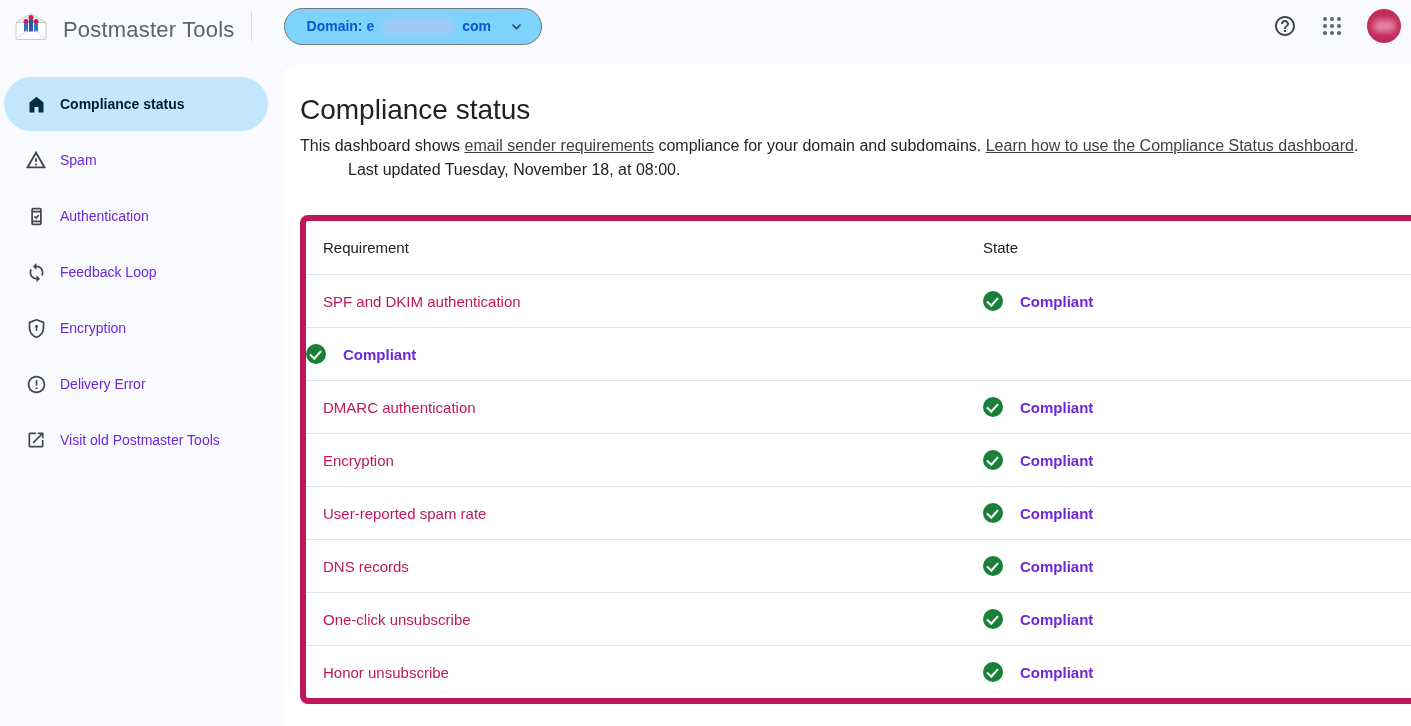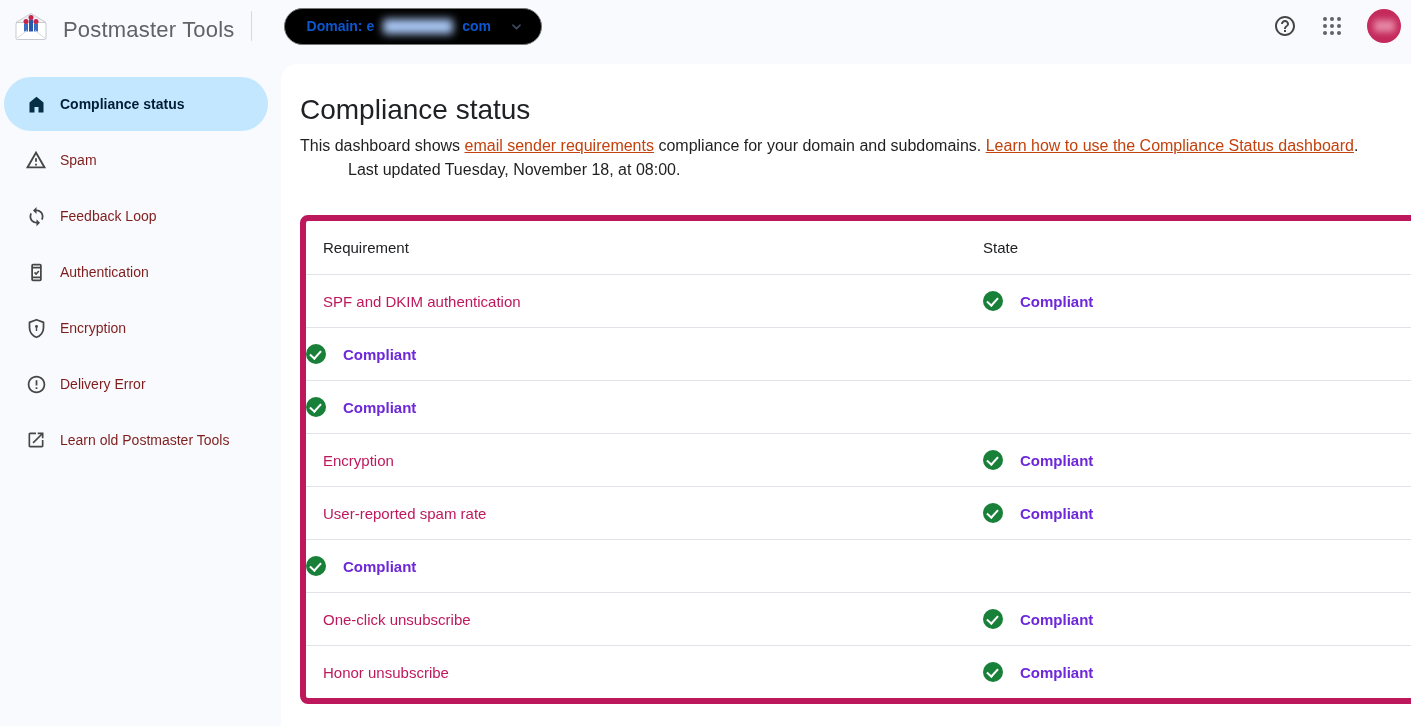--- a/index.html
+++ b/index.html
@@ -16,21 +16,21 @@
   .topbar{
     position:absolute; top:0; left:0; width:1411px; height:52px;
     display:flex; align-items:center;
   }
   .brand{ display:flex; align-items:flex-end; gap:14px; padding-left:13px; }
   .brand-title{ font-size:22px; color:#5f6368; letter-spacing:.2px; }
   .topbar-divider{ width:1px; height:30px; background:#d5d9dd; margin-left:16px; }
   .domain-pill{
     margin-left:32px; height:37px; padding:0 16px 0 22px;
     display:flex; align-items:center;
-    background:#000000; border:1px solid #747775; border-radius:19px;
+    background:#7dd3fc; border:1px solid #747775; border-radius:19px;
     font-family:"Liberation Sans",sans-serif;
     font-size:14px; font-weight:bold; color:#0b57d0; cursor:pointer;gap:8px;
   }
   .domain-redact{
     display:inline-block; width:70px; height:15px; margin:0 1px;
     background:#a9c7f5; border-radius:2px; filter:blur(4px);
   }
   .domain-pill .chev{ margin-left:9px; display:flex; }
   .topbar-right{ margin-left:auto; display:flex; align-items:center; gap:23px; padding-right:10px; }
   .icon-btn{ background:none; border:none; width:24px; height:24px; padding:0; cursor:pointer; display:flex; }
@@ -46,34 +46,34 @@
 
   
   .sidebar{
     position:absolute; top:64px; left:0; width:281px; bottom:0;
     padding-top:13px;
   }
   .nav-item{
     width:264px; height:54px; margin:0 0 2px 4px;
     border-radius:27px;
     display:flex; align-items:center; gap:13px; padding-left:21px;
-    font-size:14px; color:#7f1d1d; cursor:pointer;
+    font-size:14px; color:#6d28d9; cursor:pointer;
   }
   .nav-item .nav-icon{ width:22px; height:22px; display:flex; align-items:center; justify-content:center; }
   .nav-item.selected{ background:#c2e7ff; color:#001d35; font-weight:bold; }
 
   
   .content{
     position:absolute; top:64px; left:281px; width:1130px; height:662px;
     background:#ffffff; border-top-left-radius:16px;
   }
   .content-inner{ padding:28px 27px 0 19px; }
   .page-title{ font-size:28px; line-height:36px; font-weight:400; color:#202124; }
   .intro{ margin-top:6px; font-size:16px; line-height:24px; color:#1f1f1f; }
-  .intro a{ color:#c2410c; text-decoration:underline; cursor:pointer; }
+  .intro a{ color:#404040; text-decoration:underline; cursor:pointer; }
   .last-updated{ font-size:16px; line-height:24px; color:#1f1f1f;margin-left:48px; }
 
   
   .table{
     margin-top:33px; width:1228px;
     border:6px solid #be185d; border-radius:8px; background:#fff;
     overflow:hidden;
   }
   .row{ display:flex; align-items:center; height:53px; }
   .row + .row{ border-top:1px solid #e0e3e7; }
@@ -165,40 +165,40 @@
   <div class="nav-item">
     <span class="nav-icon">
       <svg width="22" height="22" viewBox="0 0 24 24" fill="#444746">
           <path d="M12 5.99 19.53 19H4.47L12 5.99M12 2 1 21h22L12 2zm1 14h-2v2h2v-2zm0-6h-2v4h2v-4z"></path>
         </svg>
     </span>
     <span>Spam</span>
   </div>
   <div class="nav-item">
     <span class="nav-icon">
-      <svg width="21" height="21" viewBox="0 0 24 24" fill="#444746">
-          <path d="M12 4V1L8 5l4 4V6c3.31 0 6 2.69 6 6 0 1.01-.25 1.97-.7 2.8l1.46 1.46C19.54 15.03 20 13.57 20 12c0-4.42-3.58-8-8-8zm0 14c-3.31 0-6-2.69-6-6 0-1.01.25-1.97.7-2.8L5.24 7.74C4.46 8.97 4 10.43 4 12c0 4.42 3.58 8 8 8v3l4-4-4-4v3z"></path>
-        </svg>
-    </span>
-    <span>Feedback Loop</span>
-  </div>
-  <div class="nav-item">
-    <span class="nav-icon">
       <svg width="21" height="21" viewBox="0 0 24 24">
           <g fill="none" stroke="#444746" stroke-width="2">
             <rect x="7" y="3" width="10" height="18" rx="1"></rect>
             <path d="M7 6.5h10M7 17.5h10"></path>
             <path d="M9.7 11.9l1.9 1.9 3.1-3.6" stroke-width="1.8"></path>
           </g>
         </svg>
     </span>
     <span>Authentication</span>
   </div>
   <div class="nav-item">
     <span class="nav-icon">
+      <svg width="21" height="21" viewBox="0 0 24 24" fill="#444746">
+          <path d="M12 4V1L8 5l4 4V6c3.31 0 6 2.69 6 6 0 1.01-.25 1.97-.7 2.8l1.46 1.46C19.54 15.03 20 13.57 20 12c0-4.42-3.58-8-8-8zm0 14c-3.31 0-6-2.69-6-6 0-1.01.25-1.97.7-2.8L5.24 7.74C4.46 8.97 4 10.43 4 12c0 4.42 3.58 8 8 8v3l4-4-4-4v3z"></path>
+        </svg>
+    </span>
+    <span>Feedback Loop</span>
+  </div>
+  <div class="nav-item">
+    <span class="nav-icon">
       <svg width="21" height="21" viewBox="0 0 24 24">
           <path d="M12 2 4 5v6.1C4 16.3 7.4 20.8 12 22c4.6-1.2 8-5.7 8-10.9V5l-8-3z" fill="none" stroke="#444746" stroke-width="2" stroke-linejoin="round"></path>
           <circle cx="12" cy="9.6" r="1.7" fill="#444746"></circle>
           <rect x="11.2" y="10.8" width="1.6" height="4" fill="#444746"></rect>
         </svg>
     </span>
     <span>Encryption</span>
   </div>
   <div class="nav-item">
     <span class="nav-icon">
@@ -207,21 +207,21 @@
         </svg>
     </span>
     <span>Delivery Error</span>
   </div>
   <div class="nav-item">
     <span class="nav-icon">
       <svg width="20" height="20" viewBox="0 0 24 24" fill="#444746">
           <path d="M19 19H5V5h7V3H5c-1.11 0-2 .9-2 2v14c0 1.1.89 2 2 2h14c1.1 0 2-.9 2-2v-7h-2v7zM14 3v2h3.59l-9.83 9.83 1.41 1.41L19 6.41V10h2V3h-7z"></path>
         </svg>
     </span>
-    <span>Learn old Postmaster Tools</span>
+    <span>Visit old Postmaster Tools</span>
   </div>
 </nav>
 
 <main class="content">
   <div class="content-inner">
     <h1 class="page-title">Compliance status</h1>
 
     <p class="intro"><span>This dashboard shows </span><a>email sender requirements</a><span> compliance for your domain and subdomains. </span><a>Learn how to use the Compliance Status dashboard</a><span>.</span></p>
 
     <div class="last-updated">Last updated Tuesday, November 18, at 08:00.</div>
@@ -239,40 +239,42 @@
           <span class="state-label">Compliant</span>
         </div>
       </div>
       <div class="row trow">
         <div class="cell-state">
           <span class="check"></span>
           <span class="state-label">Compliant</span>
         </div>
       </div>
       <div class="row trow">
+        <div class="cell-req">DMARC authentication</div>
         <div class="cell-state">
           <span class="check"></span>
           <span class="state-label">Compliant</span>
         </div>
       </div>
       <div class="row trow">
         <div class="cell-req">Encryption</div>
         <div class="cell-state">
           <span class="check"></span>
           <span class="state-label">Compliant</span>
         </div>
       </div>
       <div class="row trow">
         <div class="cell-req">User-reported spam rate</div>
         <div class="cell-state">
           <span class="check"></span>
           <span class="state-label">Compliant</span>
         </div>
       </div>
       <div class="row trow">
+        <div class="cell-req">DNS records</div>
         <div class="cell-state">
           <span class="check"></span>
           <span class="state-label">Compliant</span>
         </div>
       </div>
       <div class="row trow">
         <div class="cell-req">One-click unsubscribe</div>
         <div class="cell-state">
           <span class="check"></span>
           <span class="state-label">Compliant</span>

